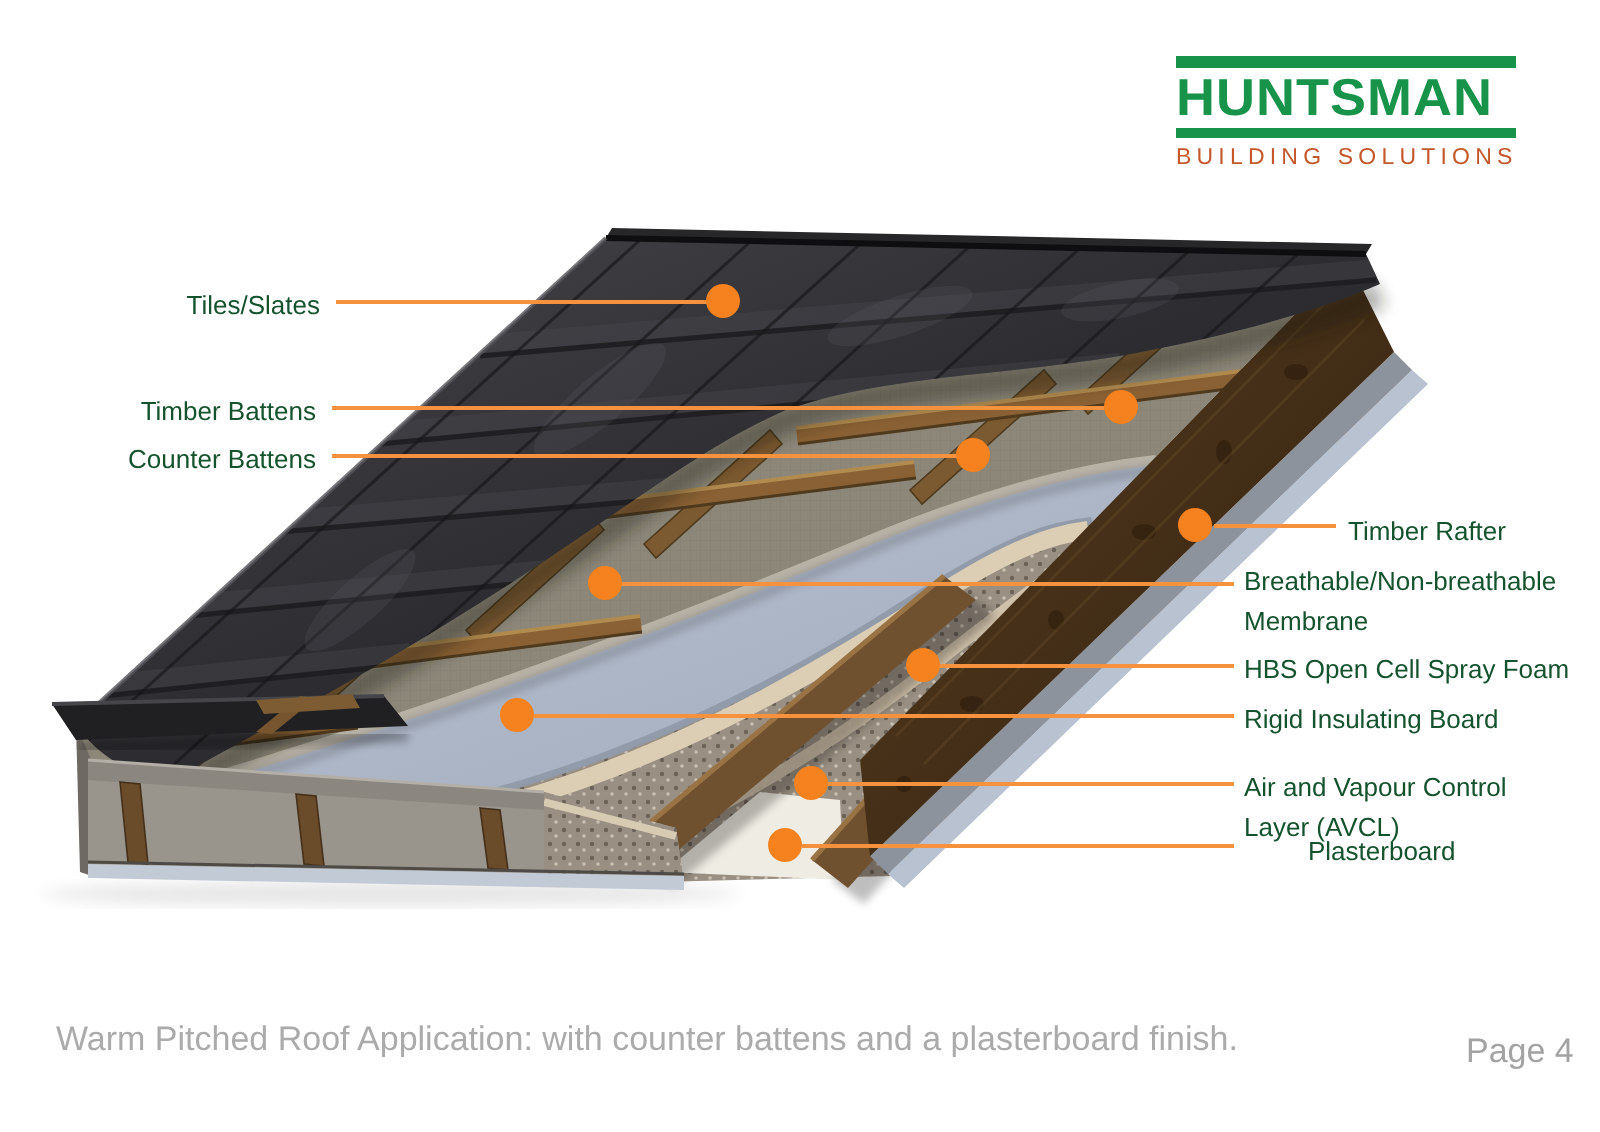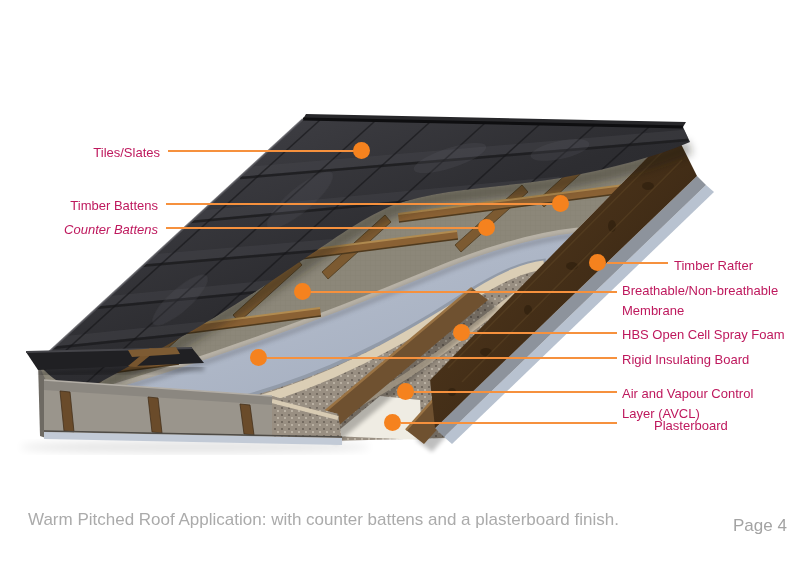--- a/index.html
+++ b/index.html
@@ -9,29 +9,29 @@
 
   
   .logo{position:absolute;left:588px;top:28px;width:170px;}
   .logo .bar{height:6px;background:#18934A;}
   .logo .word{color:#18934A;font-weight:bold;font-size:27px;letter-spacing:.5px;
               line-height:1;margin:2px 0 1px 0;transform:scaleY(.96);}
   .logo .bar2{height:5px;background:#18934A;}
   .logo .tag{color:#C4582A;font-size:11.5px;letter-spacing:2.6px;margin-top:4px;white-space:nowrap;}
 
   
-  .lbl{position:absolute;color:#be185d;font-size:13px;line-height:1.5;}
+  .lbl{position:absolute;color:#14532d;font-size:13px;line-height:1.5;}
   .lbl.r{text-align:right;}
   .cline{position:absolute;height:2px;background:#F6913D;}
   .dot{position:absolute;width:17px;height:17px;border-radius:50%;background:#F5821E;}
 
   
   #lbl-tiles   {right:640px;top:143px;white-space:nowrap;}
   #lbl-battens {right:642px;top:196px;white-space:nowrap;margin-left:12px;}
-  #lbl-counter {right:642px;top:220px;white-space:nowrap;font-style:italic;}
+  #lbl-counter {right:642px;top:220px;white-space:nowrap;}
   
   #lbl-rafter  {left:674px;top:256px;white-space:nowrap;}
   #lbl-membrane{left:622px;top:281px;width:172px;}
   #lbl-foam    {left:622px;top:325px;white-space:nowrap;}
   #lbl-rigid   {left:622px;top:350px;white-space:nowrap;}
   #lbl-avcl    {left:622px;top:384px;width:150px;}
   #lbl-plaster {left:622px;top:416px;white-space:nowrap;margin-left:32px;}
 
   #ln-tiles   {left:168px;top:150px;width:186px;}
   #ln-battens {left:166px;top:203px;width:388px;}
@@ -232,20 +232,26 @@
 
     <g>
       <path d="M40,374 L204,368" stroke="#000" opacity="0.25" stroke-width="6" filter="url(#b2)" fill="none"></path>
       <path d="M26,352 L192,348 L204,363 L38,370 Z" fill="#202023"></path>
       <path d="M26,352 L192,348" stroke="#45454a" stroke-width="2"></path>
       <path d="M128,366 L150,348 L158,349 L136,367 Z" fill="#77552e"></path>
       <path d="M128,350 L176,347 L180,354 L132,357 Z" fill="#7d5b33"></path>
     </g>
   </svg>
 
+  <div class="logo">
+    <div class="bar"></div>
+    <div class="word">HUNTSMAN</div>
+    <div class="bar2"></div>
+    <div class="tag">BUILDING SOLUTIONS</div>
+  </div>
 
   <div class="cline" id="ln-tiles"></div>
   <div class="cline" id="ln-battens"></div>
   <div class="cline" id="ln-counter"></div>
   <div class="cline" id="ln-rafter"></div>
   <div class="cline" id="ln-membrane"></div>
   <div class="cline" id="ln-foam"></div>
   <div class="cline" id="ln-rigid"></div>
   <div class="cline" id="ln-avcl"></div>
   <div class="cline" id="ln-plaster"></div>

